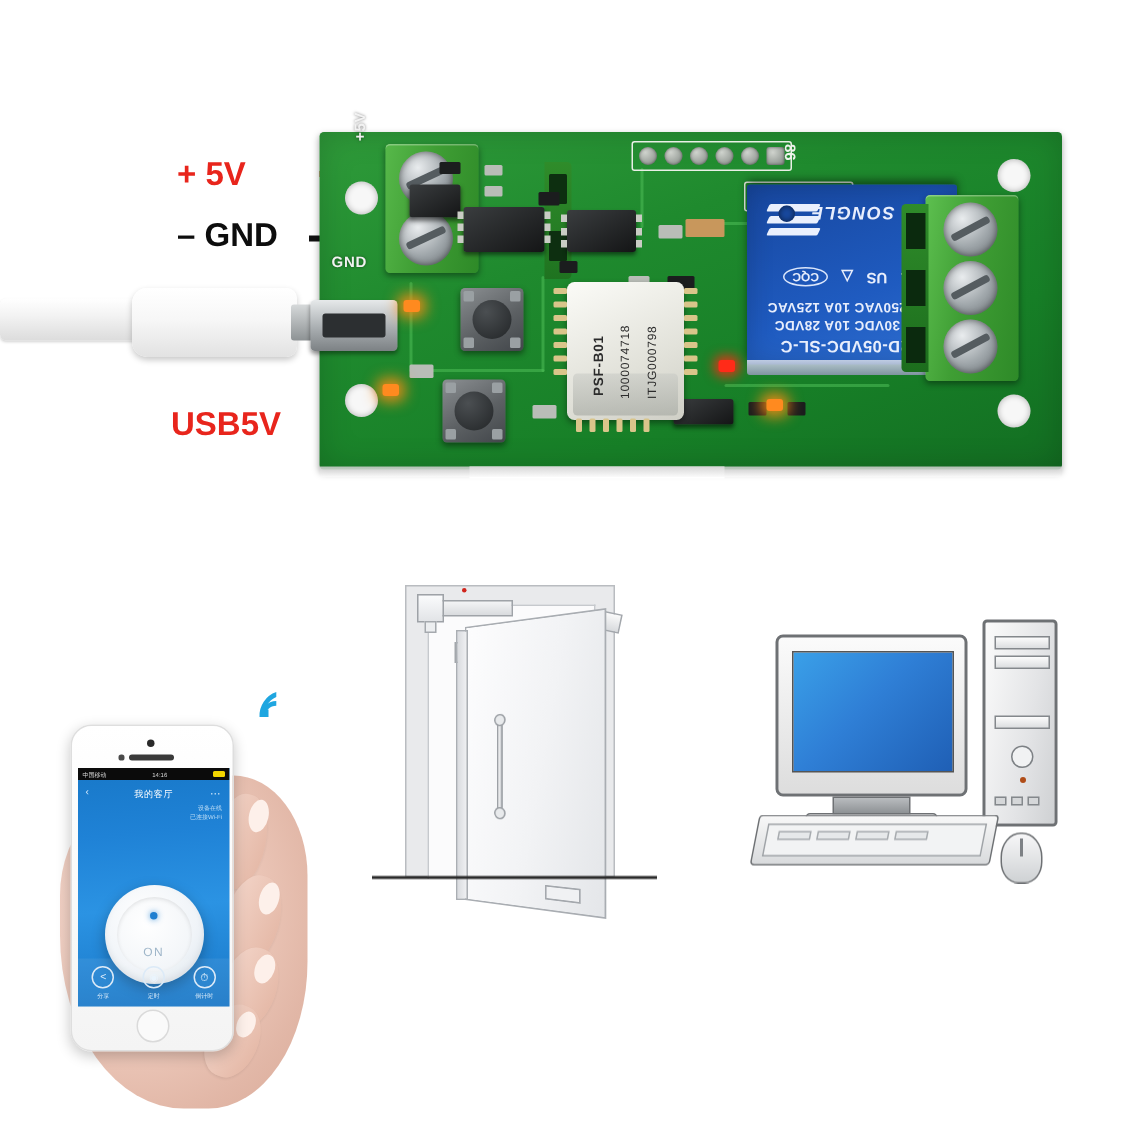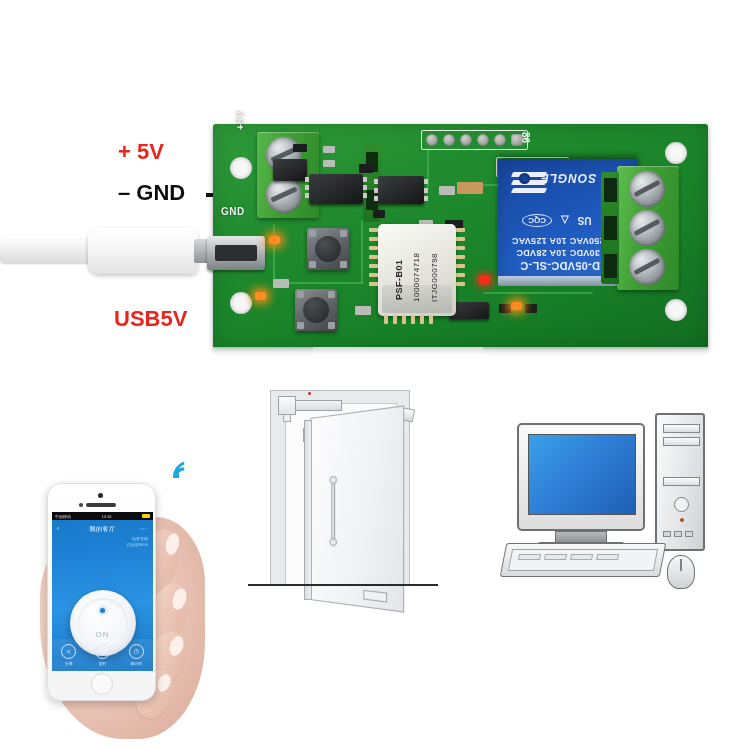--- a/index.html
+++ b/index.html
@@ -5,21 +5,21 @@
   * { box-sizing: border-box; margin: 0; padding: 0; }
   html, body {
     width: 750px; height: 750px;
     background: #ffffff;
     font-family: "Liberation Sans", sans-serif;
     overflow: hidden;
   }
   #stage { position: relative; width: 750px; height: 750px; background: #fff; }
 
   
-  #product-photo { position: absolute; left: 0; top: 0; width: 750px; height: 340px; margin-top: 36px; }
+  #product-photo { position: absolute; left: 0; top: 0; width: 750px; height: 340px; }
 
   
   .pcb {
     position: absolute; left: 213px; top: 88px; width: 495px; height: 225px;
     background: linear-gradient(160deg,#2f9b3a 0%,#1f8a2e 35%,#177f27 70%,#136e22 100%);
     border-radius: 3px;
     box-shadow: 0 2px 5px rgba(0,0,0,.35), inset 0 0 22px rgba(0,0,0,.18);
   }
   .pcb::after{
     content:""; position:absolute; left:0; right:0; bottom:-5px; height:7px;

